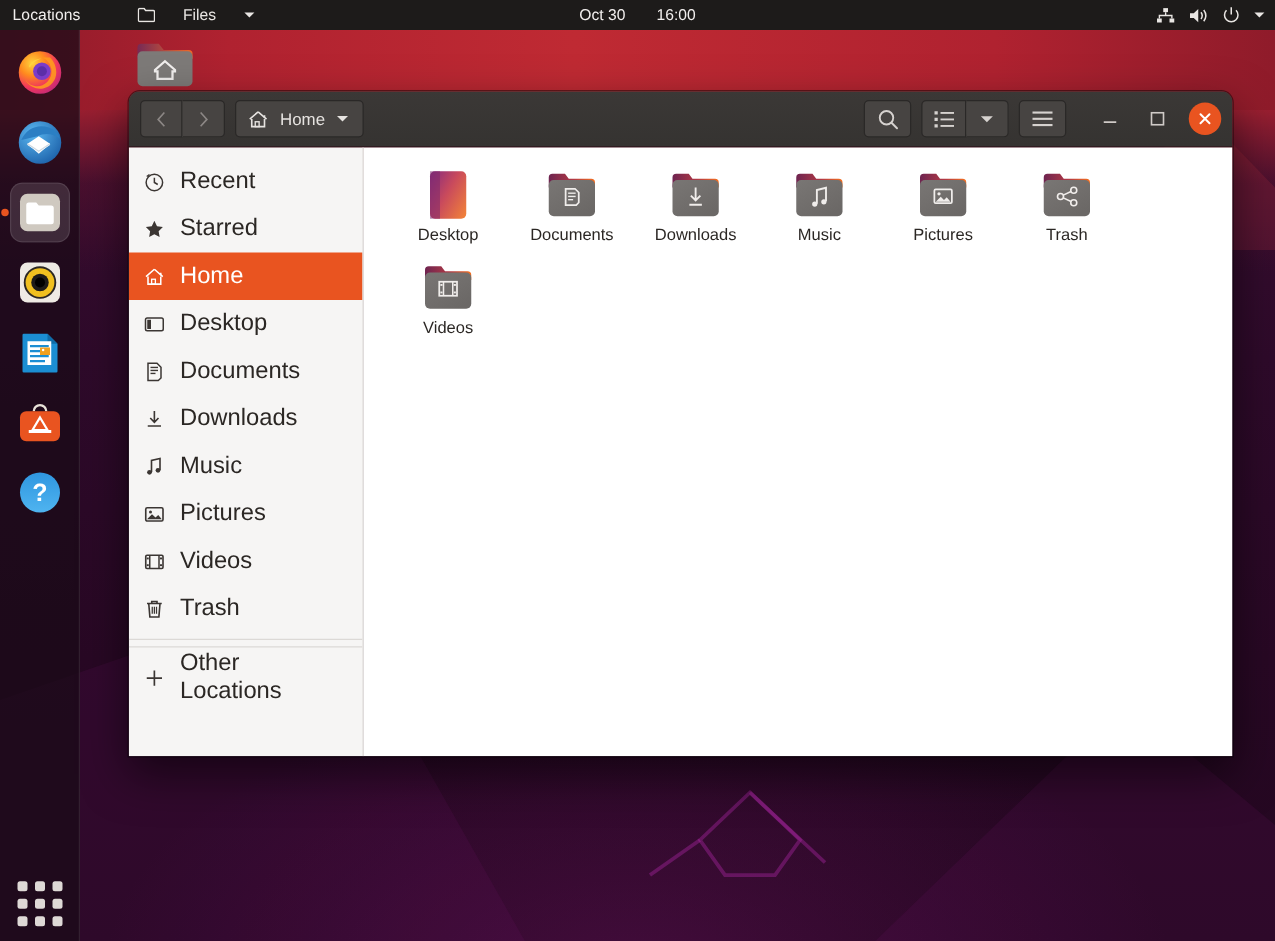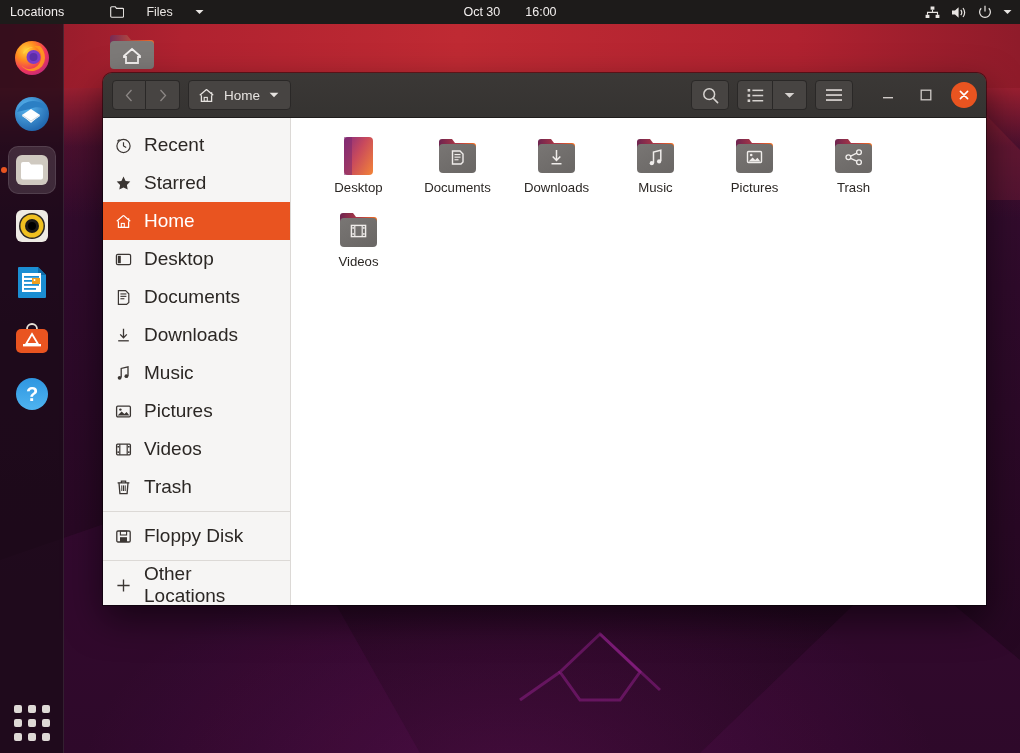--- a/index.html
+++ b/index.html
@@ -511,28 +511,20 @@
         <svg class="sb-icon" viewBox="0 0 17 17">
           <path d="M2.6 3.8 H14.4 M6.4 3.8 V2.2 H10.6 V3.8" fill="none" stroke="#3b3633" stroke-width="1.3"></path>
           <path d="M4 3.8 L4.9 14.6 H12.1 L13 3.8" fill="none" stroke="#3b3633" stroke-width="1.3"></path>
           <path d="M6.8 6.4 V12 M8.5 6.4 V12 M10.2 6.4 V12" fill="none" stroke="#3b3633" stroke-width="1"></path>
         </svg>
         <span>Trash</span>
       </div>
 
       <div class="sb-sep"></div>
 
-      <div class="sb-item">
-        <svg class="sb-icon" viewBox="0 0 17 17">
-          <rect x="1.8" y="3" width="13.4" height="11" rx="1.2" fill="none" stroke="#3b3633" stroke-width="1.3"></rect>
-          <rect x="5.4" y="3" width="6.2" height="4" fill="none" stroke="#3b3633" stroke-width="1.1"></rect>
-          <rect x="5" y="9.2" width="7" height="4.8" fill="#3b3633"></rect>
-        </svg>
-        <span>Floppy Disk</span>
-      </div>
 
       <div class="sb-sep"></div>
 
       <div class="sb-item">
         <svg class="sb-icon" viewBox="0 0 17 17">
           <path d="M8.5 2.4 V14.6 M2.4 8.5 H14.6" fill="none" stroke="#3b3633" stroke-width="1.35"></path>
         </svg>
         <span>Other Locations</span>
       </div>
     </div>

